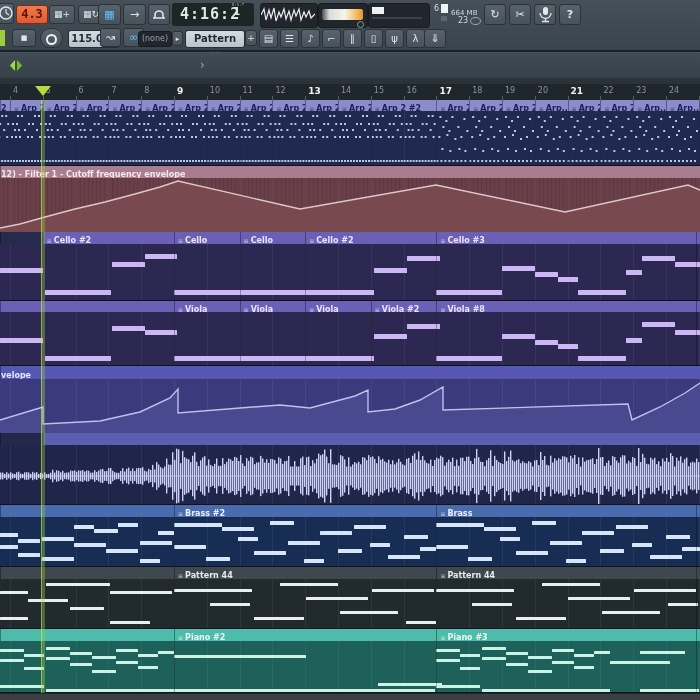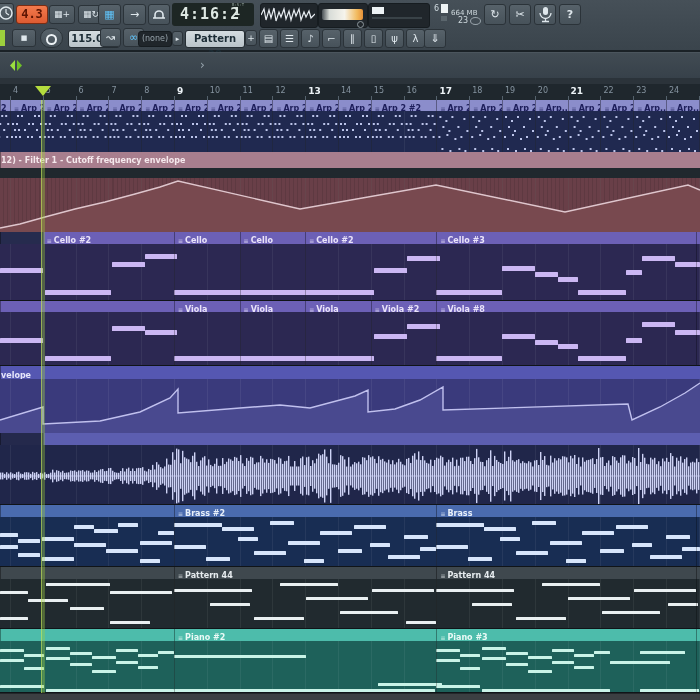--- a/index.html
+++ b/index.html
@@ -846,21 +846,21 @@
       <div class="cbound" style="left: 436.4px;"></div>
       <div class="cbound" style="left: 469.2px;"></div>
       <div class="cbound" style="left: 502px;"></div>
       <div class="cbound" style="left: 534.8px;"></div>
       <div class="cbound" style="left: 567.6px;"></div>
       <div class="cbound" style="left: 600.4px;"></div>
       <div class="cbound" style="left: 633.2px;"></div>
       <div class="cbound" style="left: 666px;"></div>
       <div class="cbound" style="left: 698.8px;"></div>
     </div>
-    <div class="track-head" style="top: 152px; height: 16px; background: rgb(105, 63, 72);">
+    <div class="track-head" style="top: 166px; height: 16px; background: rgb(105, 63, 72);">
       <div class="clip" style="left: 0px; width: 700px; background: rgb(168, 126, 142); color: rgb(245, 232, 236); line-height: 12px;"><span class="cl">12) - Filter 1 - Cutoff frequency envelope</span></div>
     </div>
     <div class="tbody" style="top: 178px; height: 54px; background-color: rgb(105, 63, 72); background-image: repeating-linear-gradient(90deg, rgba(255, 255, 255, 0.06) 0px, rgba(255, 255, 255, 0.06) 1px, transparent 1px, transparent 32.8px), repeating-linear-gradient(90deg, rgba(0, 0, 0, 0.1) 0px, rgba(0, 0, 0, 0.1) 1px, transparent 1px, transparent 4.1px); background-position: 10px 0px; border-bottom: 1px solid rgb(16, 20, 24); box-sizing: border-box;">
       <svg width="700" height="54">
         <polygon points="0,50 20,46 45,39 75,31 105,24 135,16 160,9 178,3 300,31 436,7 565,34 688,7 700,12 700,54 0,54" fill="#78494f"></polygon>
         <polyline points="0,50 20,46 45,39 75,31 105,24 135,16 160,9 178,3 300,31 436,7 565,34 688,7 700,12" fill="none" stroke="#dfc6cd" stroke-width="1.4"></polyline>
       </svg>
     </div>
     <div class="track-head" style="top: 232px; height: 12px; background: rgb(38, 43, 78);">
       <div class="clip" style="left: 0px; width: 42.8px; background: rgb(38, 43, 78); color: rgb(234, 228, 250); line-height: 12px;"></div>

